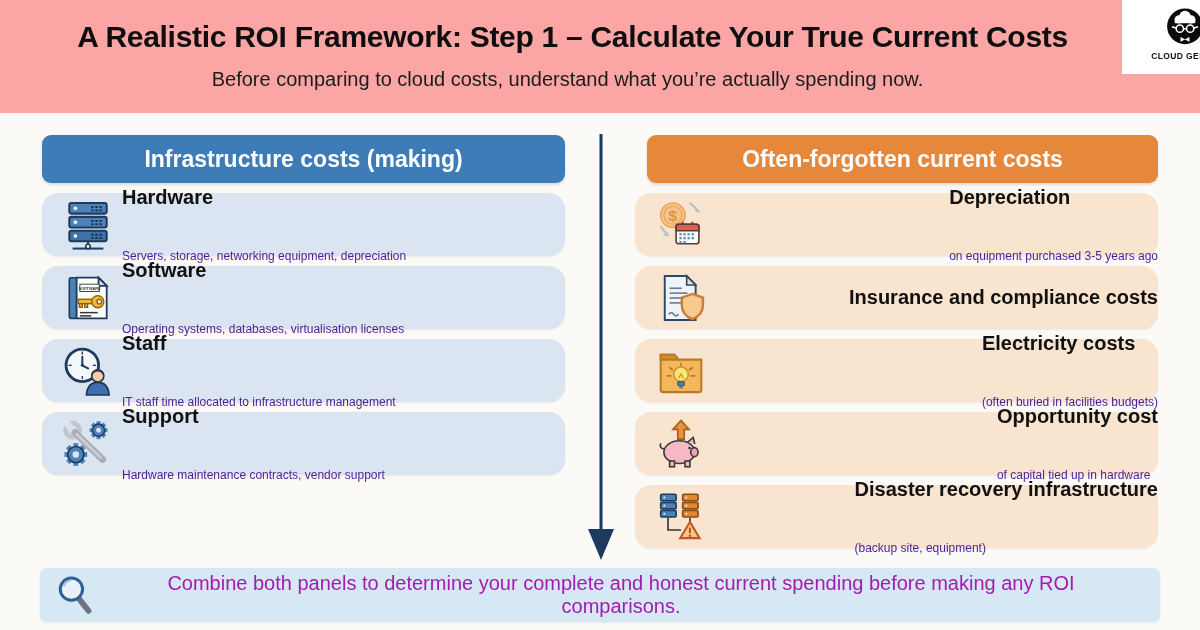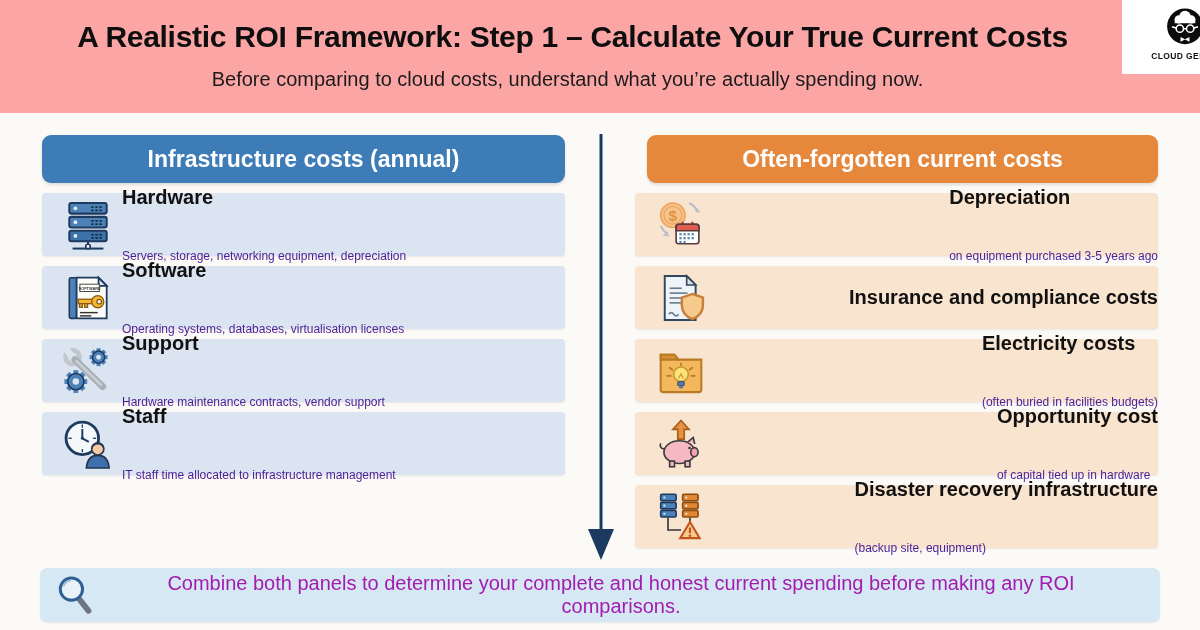--- a/index.html
+++ b/index.html
@@ -26,21 +26,21 @@
   .panel.left{left:42px;}
   .panel.right{left:635px;}
   .panel-header{
     height:48px;border-radius:9px;display:flex;align-items:center;justify-content:center;
     color:#fff;font-size:23px;font-weight:bold;box-shadow:0 2px 3px rgba(0,0,0,0.12);
   }
   .panel.left .panel-header{background:#3e7cb7;}
   .panel.right .panel-header{background:#e5883c;margin-left:12px;}
   .rows{margin-top:10px;display:flex;flex-direction:column;gap:10px;}
   .row{
-    height:63px;border-radius:4px;display:flex;align-items:center;padding-left:12px;box-sizing:border-box;
+    height:63px;border-radius:16px;display:flex;align-items:center;padding-left:12px;box-sizing:border-box;
     box-shadow:0 1px 2px rgba(0,0,0,0.08);
   }
   .panel.left .row{background:#dbe5f1;}
   .panel.right .row{background:#f9e4d0;justify-content:space-between;}
   .icon{width:68px;min-width:68px;display:flex;align-items:center;justify-content:center;}
   .icn{width:52px;height:52px;}
   .txt{display:flex;flex-direction:column;justify-content:center;line-height:1.22;}
   .t{font-size:20px;font-weight:bold;color:#111;}
   .s{font-size:12px;color:#4c1d95;margin-top:40px;}
   .mid-arrow{position:absolute;left:584px;top:130px;}
@@ -303,21 +303,21 @@
       <line x1="29.8" y1="34.5" x2="34.2" y2="34.5"></line>
       <line x1="19.2" y1="33.5" x2="13" y2="31.5"></line>
         <line x1="44.8" y1="33.5" x2="51" y2="31.5"></line>
     </g>
     <path d="M25.5 46.5 l6.5 3.2 l6.5 -3.2 v7 l-6.5 -3.2 l-6.5 3.2 z" fill="#ffffff"></path>
   </svg>
   <div class="logo-text">CLOUD GEEKS</div>
 </div>
 
 <div class="panel left">
-  <div class="panel-header">Infrastructure costs (annual)</div>
+  <div class="panel-header">Infrastructure costs (making)</div>
   <div class="rows" id="left-rows">
       <div class="row">
         <span class="icon">
           <svg class="icn" aria-hidden="true">
             <use href="#sym-server-rack"></use>
           </svg>
         </span>
         <span class="txt">
           <span class="t">Hardware</span>
           <span class="s">Servers, storage, networking equipment, depreciation</span>
@@ -330,37 +330,37 @@
           </svg>
         </span>
         <span class="txt">
           <span class="t">Software</span>
           <span class="s">Operating systems, databases, virtualisation licenses</span>
         </span>
       </div>
       <div class="row">
         <span class="icon">
           <svg class="icn" aria-hidden="true">
+            <use href="#sym-clock-person"></use>
+          </svg>
+        </span>
+        <span class="txt">
+          <span class="t">Staff</span>
+          <span class="s">IT staff time allocated to infrastructure management</span>
+        </span>
+      </div>
+      <div class="row">
+        <span class="icon">
+          <svg class="icn" aria-hidden="true">
             <use href="#sym-wrench-gear"></use>
           </svg>
         </span>
         <span class="txt">
           <span class="t">Support</span>
           <span class="s">Hardware maintenance contracts, vendor support</span>
-        </span>
-      </div>
-      <div class="row">
-        <span class="icon">
-          <svg class="icn" aria-hidden="true">
-            <use href="#sym-clock-person"></use>
-          </svg>
-        </span>
-        <span class="txt">
-          <span class="t">Staff</span>
-          <span class="s">IT staff time allocated to infrastructure management</span>
         </span>
       </div>
     </div>
 </div>
 
 <svg class="mid-arrow" width="34" height="436" viewBox="0 0 34 436">
   <line x1="17" y1="4" x2="17" y2="402" stroke="#1c3a60" stroke-width="3"></line>
   <polygon points="4,399 30,399 17,430" fill="#1c3a60"></polygon>
 </svg>
 

